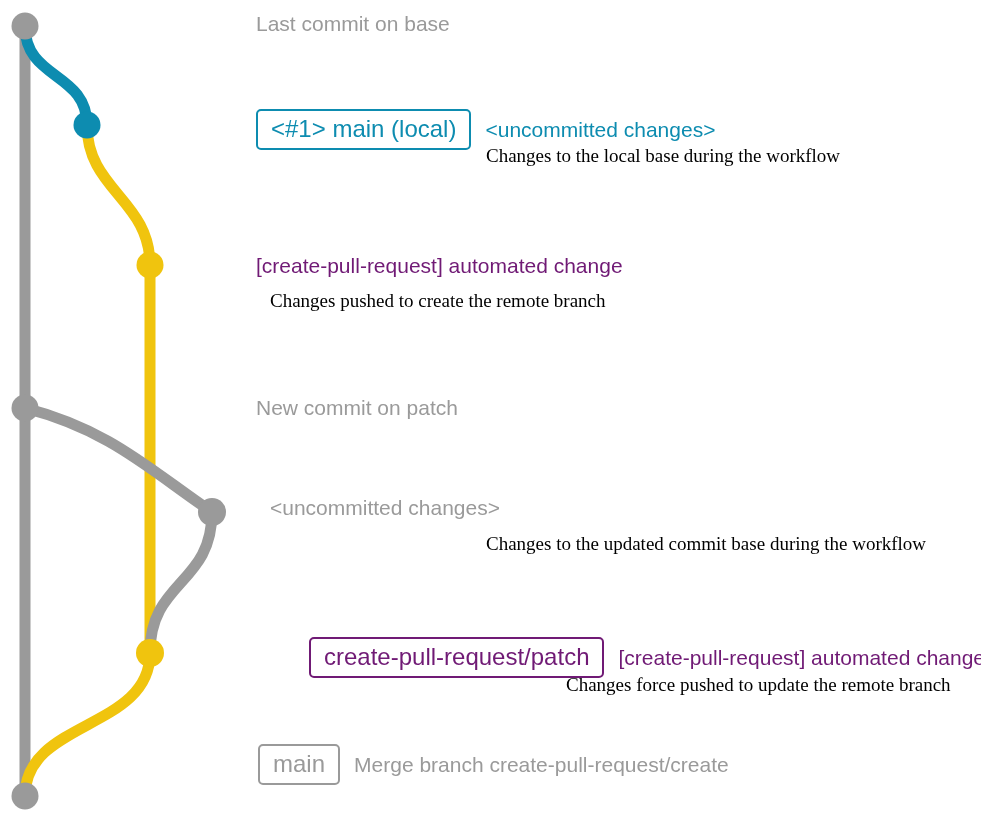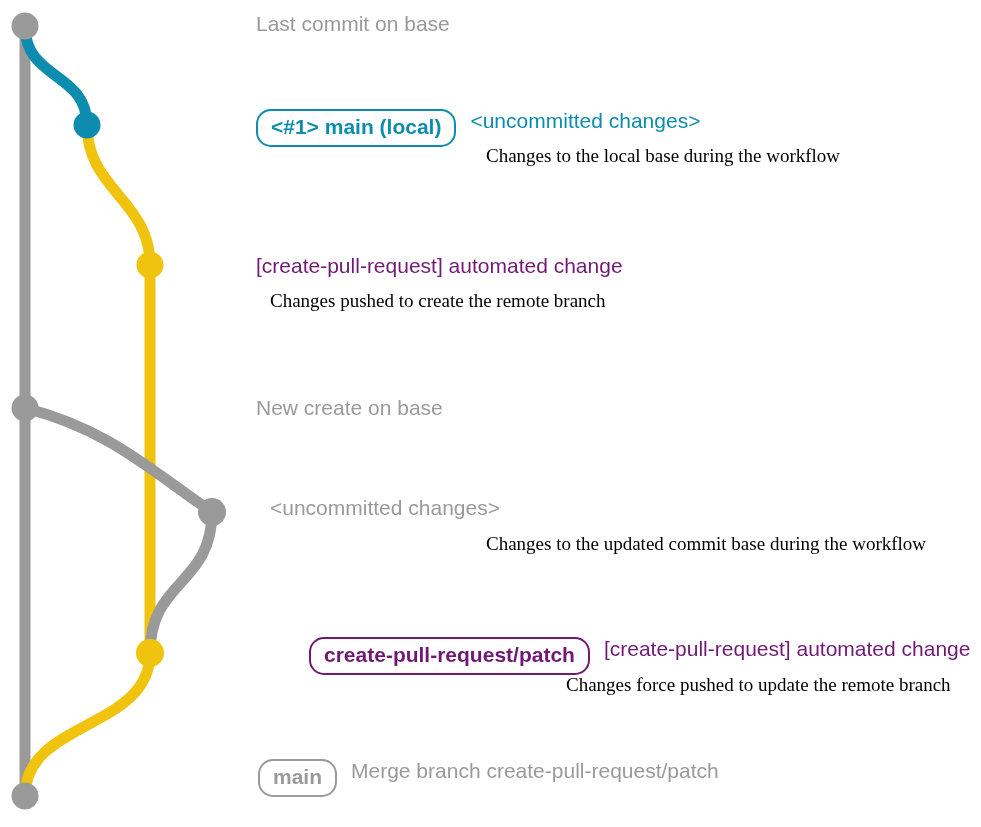--- a/index.html
+++ b/index.html
@@ -21,43 +21,42 @@
     position: absolute;
     left: 0;
     top: 0;
     width: 981px;
     height: 827px;
   }
 
   .row {
     position: absolute;
     display: flex;
-    align-items: flex-start;
+    align-items: center;
   }
 
   
   .commit-message {
     font-family: "Liberation Sans", sans-serif;
     font-size: 21px;
     line-height: 1.15;
     white-space: nowrap;
   }
 
   .badge {
     display: inline-block;
     border: 2px solid currentColor;
-    border-radius: 15px;
+    border-radius: 5px;
     padding: 4px 13px 5px 13px;
     font-family: "Liberation Sans", sans-serif;
-    font-size: 21px;
+    font-size: 24px;
     line-height: 1.18;
     white-space: nowrap;
     box-sizing: border-box;
     background: transparent;
-    font-weight: bold;
   }
 
   .badge-text {
     display: inline;
   }
 
   .subject {
     font-family: "Liberation Sans", sans-serif;
     font-size: 21px;
     white-space: nowrap;
@@ -114,34 +113,34 @@
   <span class="subject c-blue">&lt;uncommitted changes&gt;</span>
 </div>
 <div class="description" style="left:486px; top:145px;">Changes to the local base during the workflow</div>
 
 <div class="row" style="left:256px; top:254px;">
   <span class="commit-message c-yellow">[create-pull-request] automated change</span>
 </div>
 <div class="description" style="left:270px; top:290px;text-align:right;">Changes pushed to create the remote branch</div>
 
 <div class="row" style="left:256px; top:396px;">
-  <span class="commit-message c-gray">New create on base</span>
+  <span class="commit-message c-gray">New commit on patch</span>
 </div>
 
 <div class="row" style="left:256px; top:496px;">
   <span class="subject c-gray">&lt;uncommitted changes&gt;</span>
 </div>
 <div class="description" style="left:486px; top:533px;">Changes to the updated commit base during the workflow</div>
 
 <div class="row" style="left:265px; top:637px;padding-left:44px;">
   <span class="badge c-yellow">
     <span class="badge-text">create-pull-request/patch</span>
   </span>
   <span class="subject c-yellow">[create-pull-request] automated change</span>
 </div>
 <div class="description" style="left:566px; top:674px;">Changes force pushed to update the remote branch</div>
 
-<div class="row" style="left:258px; top:744px;margin-top:15px;">
+<div class="row" style="left:258px; top:744px;">
   <span class="badge c-gray">
     <span class="badge-text">main</span>
   </span>
-  <span class="subject c-gray">Merge branch create-pull-request/patch</span>
+  <span class="subject c-gray">Merge branch create-pull-request/create</span>
 </div>
 
 </body></html>

